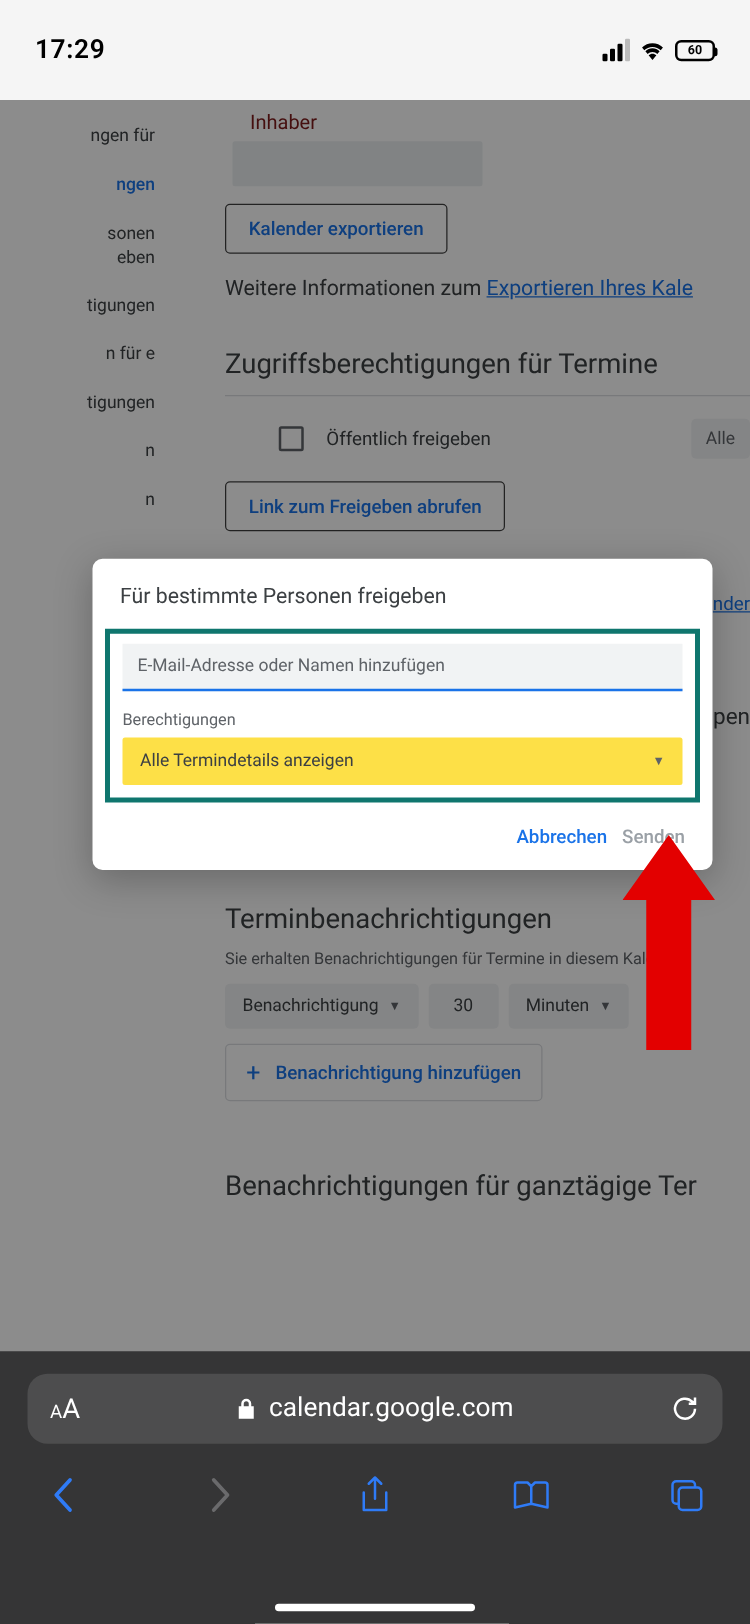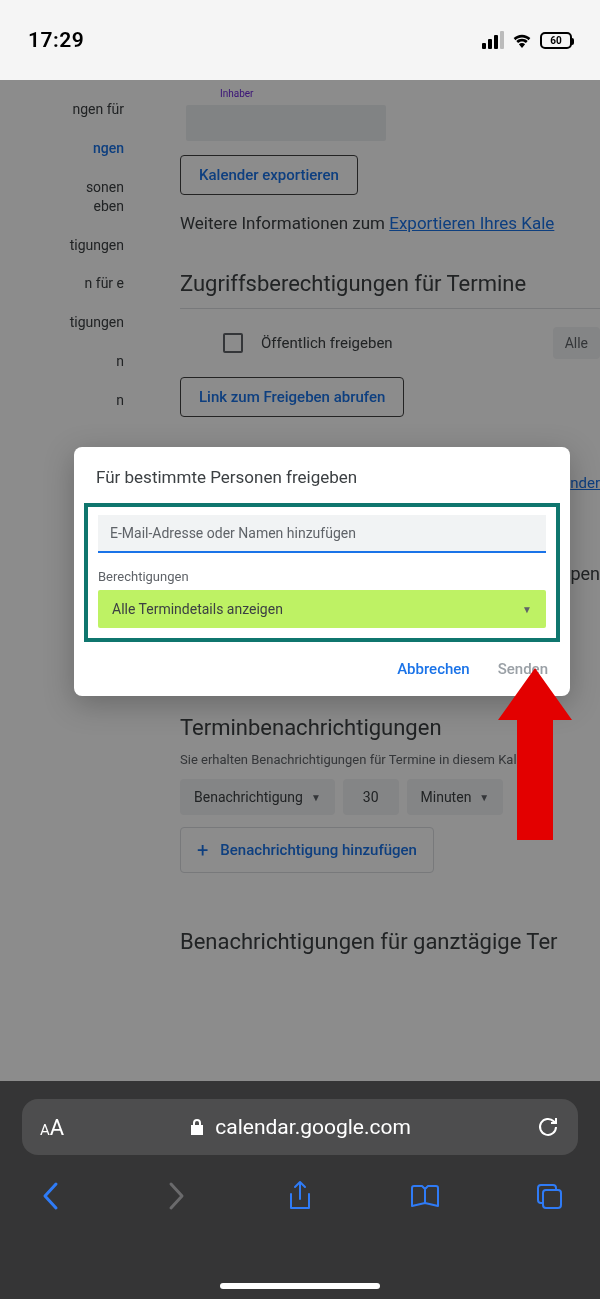--- a/index.html
+++ b/index.html
@@ -20,21 +20,21 @@
 
     
     .page-bg { position: absolute; top: 80px; left: 0; right: 0; bottom: 0; background: #fff; }
     .dim-overlay { position: absolute; top: 80px; left: 0; right: 0; bottom: 0; background: rgba(0,0,0,0.45); }
 
     .sidebar { position: absolute; left: 0; top: 0; width: 130px; padding-top: 10px; overflow: hidden; }
     .sidebar-item { font-size: 14px; color: #3c4043; text-align: right; padding: 10px 6px 10px 0; line-height: 1.35; }
     .sidebar-item.active { color: #1a73e8; font-weight: 500; }
 
     .content { position: absolute; left: 180px; top: 8px; right: 0; }
-    .owner-label { font-size: 10px; color: #6d28d9; margin-left: 40px; }
+    .owner-label { font-size: 16px; color: #7f1d1d; margin-left: 20px; }
     .owner-field { margin: 6px 0 14px 6px; background: #eceff1; height: 36px; width: 200px; border-radius: 2px; }
     .btn-outline { display: inline-block; border: 1px solid #404040; border-radius: 4px; padding: 10px 18px; color: #1a73e8; font-size: 15px; font-weight: 500; background: #fff; margin-bottom: 18px; }
     .info-line { font-size: 17px; color: #3c4043; }
     .info-line .link { color: #1a73e8; text-decoration: underline; }
 
     .section-title { font-size: 22px; color: #3c4043; margin-top: 38px; margin-bottom: 12px; }
     .divider { border: none; border-top: 1px solid #dadce0; margin-bottom: 18px; }
     .checkbox-row { display: flex; align-items: center; font-size: 15px; color: #3c4043; padding-left: 43px; }
     .cb { width: 20px; height: 20px; border: 2px solid #5f6368; border-radius: 2px; margin-right: 18px; }
     .right-pill { margin-left: auto; padding: 8px 12px; background:#f1f3f4; border-radius:4px; font-size:14px; color:#5f6368; }
@@ -49,23 +49,23 @@
 
     .add-notice { border:1px solid #dadce0; border-radius:4px; padding: 10px 16px; display:inline-flex; align-items:center; gap:12px; color:#1a73e8; font-size:15px; font-weight:500; }
     .plus { font-size: 20px; font-weight: 400; }
 
     
     .modal { position: absolute; top: 447px; left: 74px; width: 496px; background: #fff; border-radius: 8px; box-shadow: 0 8px 30px rgba(0,0,0,0.25); padding: 20px 0 12px 0; z-index: 10; }
     .modal-title { font-size: 17px; color: #3c4043; padding: 0 22px 16px 22px; }
     .red-box { margin: 0 10px 4px 10px; border: 4px solid #0f766e; padding: 8px 10px 10px 10px; }
     .input-field { background: #f1f3f4; border-bottom: 2px solid #1a73e8; height: 38px; display:flex; align-items:center; padding: 0 12px; font-size: 14px; color:#5f6368; }
     .perm-label { font-size: 13px; color:#5f6368; margin-top: 16px; margin-bottom: 6px; }
-    .perm-select { background:#bef264; height:38px; display:flex; align-items:center; justify-content:space-between; padding: 0 14px; font-size:14px; color:#3c4043; border-radius: 2px; }
+    .perm-select { background:#fde047; height:38px; display:flex; align-items:center; justify-content:space-between; padding: 0 14px; font-size:14px; color:#3c4043; border-radius: 2px; }
     .perm-select .caret { font-size: 10px; color:#5f6368; }
-    .modal-actions { display:flex; justify-content:flex-end; gap: 28px; padding: 14px 22px 6px 0; font-size: 15px; font-weight: 500; text-align: center; }
+    .modal-actions { display:flex; justify-content:flex-end; gap: 12px; padding: 14px 22px 6px 0; font-size: 15px; font-weight: 500; text-align: center; }
     .btn-cancel { color: #1a73e8; }
     .btn-send { color: #9aa0a6; }
 
     
     .red-arrow { position: absolute; left: 498px; top: 668px; width: 74px; height: 172px; z-index: 20; pointer-events: none; }
 
     
     .safari { position: absolute; left: 0; right: 0; bottom: 0; height: 218px; background: #353536; }
     .addr-bar { margin: 18px 22px 0 22px; height: 56px; background: #4d4d4e; border-radius: 16px; display:flex; align-items:center; padding: 0 18px; }
     .aa { color:#fff; font-size: 15px; letter-spacing: 0; }

